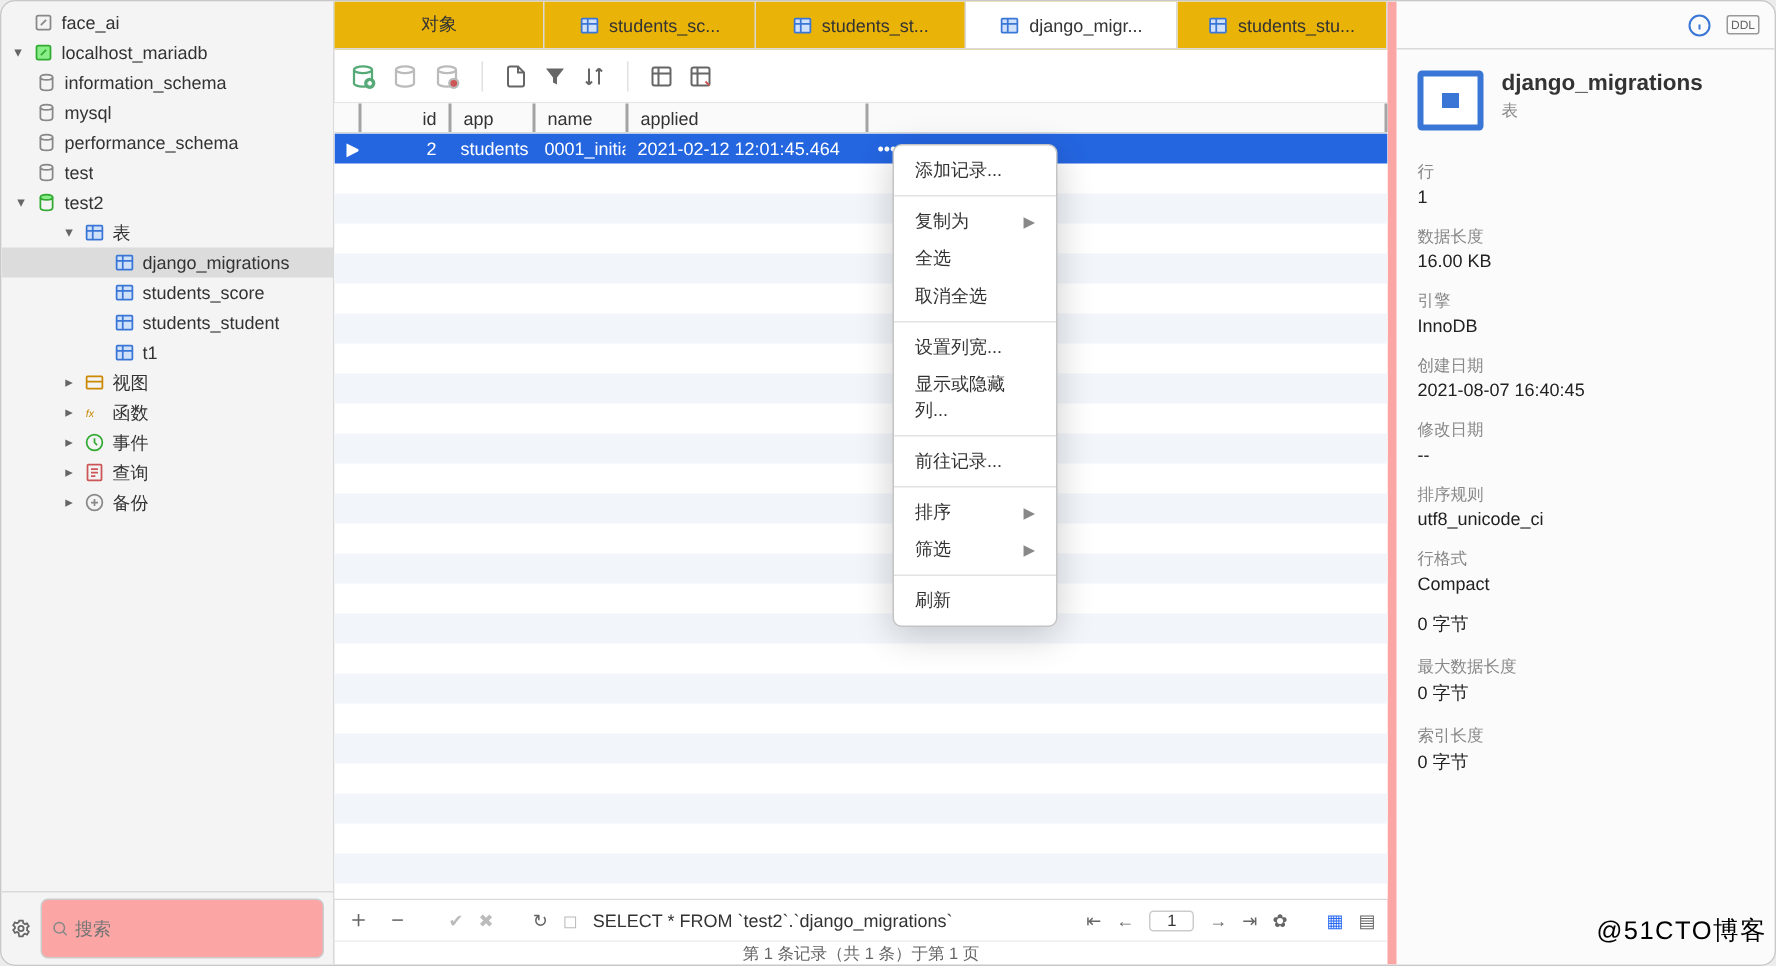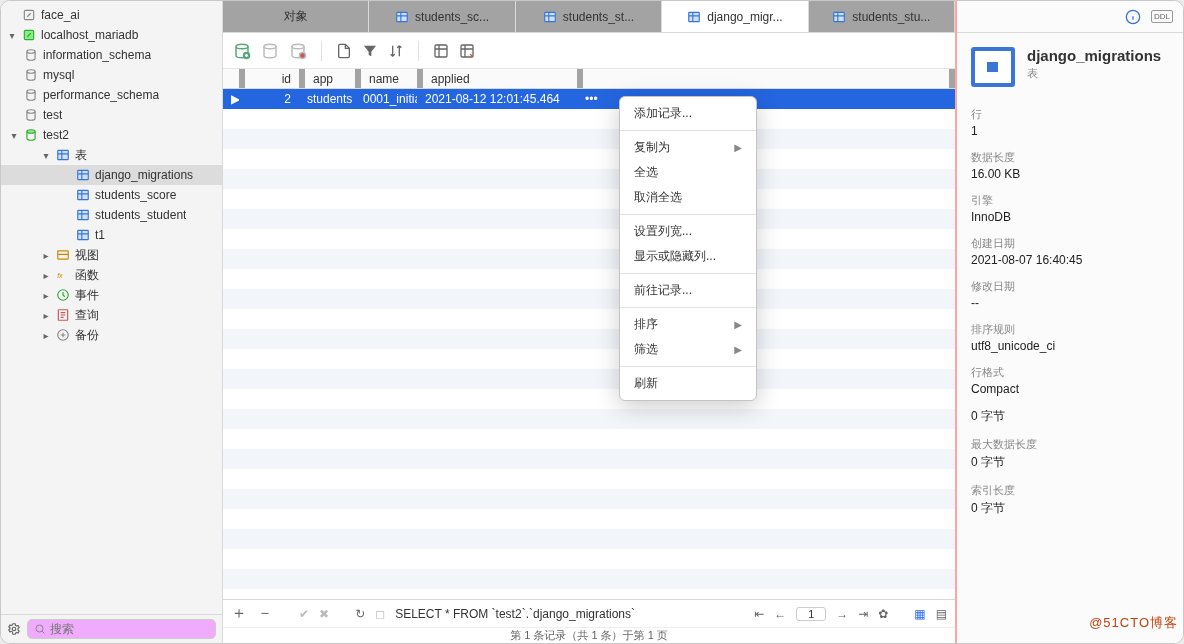--- a/index.html
+++ b/index.html
@@ -10,59 +10,59 @@
 .tree { flex:1; overflow:auto; padding:4px 0; }
 .tree-row { display:flex; align-items:center; height:20px; padding-left:6px; gap:4px; cursor:default; }
 .tree-row .chev { width:10px; font-size:10px; color:#666; text-align:center; }
 .tree-row .icon { width:16px; height:16px; display:flex; align-items:center; justify-content:center; }
 .tree-row .label { white-space:nowrap; overflow:hidden; text-overflow:ellipsis; }
 .tree-row.sel { background:#dcdcdc; }
 .tree-row.lvl1 { padding-left:8px; }
 .tree-row.lvl2 { padding-left:40px; }
 .tree-row.lvl3 { padding-left:60px; }
 .sidebar-bottom { display:flex; align-items:center; border-top:1px solid #d9d9d9; padding:4px 6px; gap:6px; }
-.search-box { flex:1; display:flex; align-items:center; background:#f0abfc; border:1px solid #ccc; border-radius:5px; padding:2px 6px; gap:4px; }
+.search-box { flex:1; display:flex; align-items:center; background:#fca5a5; border:1px solid #ccc; border-radius:5px; padding:12px 6px; gap:4px; }
 .search-box input { border:none; outline:none; flex:1; font-size:12px; background:transparent; }
 .center { flex:1; display:flex; flex-direction:column; min-width:0; }
-.tabs { display:flex; height:32px; border-bottom:1px solid #d9d9d9; background:#a3a3a3; }
+.tabs { display:flex; height:32px; border-bottom:1px solid #d9d9d9; background:#eab308; }
 .tab { flex:1; display:flex; align-items:center; justify-content:center; gap:6px; border-right:1px solid #d9d9d9; min-width:0; padding:0 8px; }
 .tab.active { background:#fff; }
 .tab .tablabel { overflow:hidden; text-overflow:ellipsis; white-space:nowrap; }
 .toolbar { display:flex; align-items:center; height:36px; border-bottom:1px solid #e5e5e5; padding:0 10px; gap:14px; }
 .tb-group { display:flex; gap:10px; }
 .tb-sep { width:1px; height:20px; background:#e0e0e0; }
 .grid { flex:1; display:flex; flex-direction:column; min-height:0; position:relative; background:#fff; }
 .grid-head { display:flex; height:20px; border-bottom:1px solid #d9d9d9; background:#fafafa; font-size:11px; color:#555; }
-.grid-head .cell { padding:3px 8px; border-right:6px solid #a3a3a3; }
+.grid-head .cell { padding:3px 8px; border-right:2px solid #a3a3a3; }
 .grid-body { flex:1; overflow:auto; }
 .grid-row { display:flex; height:20px; align-items:center; }
 .grid-row.stripe { background:#f2f6fb; }
 .grid-row .cell { padding:0 8px; overflow:hidden; white-space:nowrap; }
 .grid-row.selected { background:#2465e0; color:#fff; }
 .grid-row.selected .cell { color:#fff; }
 .c-id{width:60px;text-align:right;} .c-app{width:56px;} .c-name{width:62px;} .c-applied{width:160px;} .c-handle{width:12px;}
 .status { display:flex; align-items:center; height:28px; border-top:1px solid #d9d9d9; padding:0 8px; gap:10px; font-size:11px; color:#555; }
 .status .sql { flex:1; overflow:hidden; white-space:nowrap; text-overflow:ellipsis; }
 .page-input{width:30px;border:1px solid #ccc;border-radius:3px;text-align:center;font-size:11px;}
 .footer-line{height:16px;text-align:center;font-size:11px;color:#666;border-top:1px solid #eee;}
-.info { width:228px; border-left:2px solid #fca5a5; background:#fbfbfb; display:flex; flex-direction:column; }
+.info { width:258px; border-left:6px solid #fca5a5; background:#fbfbfb; display:flex; flex-direction:column; }
 .info-top { height:32px; border-bottom:1px solid #d9d9d9; display:flex; align-items:center; justify-content:flex-end; padding:0 10px; gap:10px; }
 .info-header { display:flex; padding:14px 14px 8px; gap:12px; }
 .info-body{padding:0 14px 14px;overflow:auto;}
 .info-field{margin-top:12px;}
 .info-field .lbl{font-size:11px;color:#888;}
 .info-field .val{font-size:12px;color:#222;margin-top:2px;}
 .table-icon-lg{width:44px;height:40px;background:#3a76d6;border-radius:3px;position:relative;}
 .table-icon-lg::before{content:"";position:absolute;inset:4px;background:linear-gradient(#fff 33%,transparent 33%,transparent 66%,#fff 66%),linear-gradient(90deg,#fff 33%,transparent 33%,transparent 66%,#fff 66%);background-color:#3a76d6;border:1px solid #fff;}
-.ctx-menu{position:absolute;left:619px;top:96px;width:138px;background:#fff;border:1px solid #c4c4c4;border-radius:6px;box-shadow:0 6px 24px rgba(0,0,0,.2);padding:4px 0;z-index:50;}
+.ctx-menu{position:absolute;left:595px;top:96px;width:110px;background:#fff;border:1px solid #c4c4c4;border-radius:6px;box-shadow:0 6px 24px rgba(0,0,0,.2);padding:4px 0;z-index:50;}
 .ctx-item{display:flex;align-items:center;justify-content:space-between;padding:4px 14px;font-size:12px;cursor:default;}
 .ctx-item.hover{background:#2a6bf2;color:#fff;border-radius:4px;margin:0 4px;padding:4px 10px;}
 .ctx-sep{height:1px;background:#e2e2e2;margin:4px 0;}
 .ctx-arrow{font-size:10px;color:#888;}
-.watermark{position:absolute;right:6px;bottom:12px;font-size:13px;color:#c2410c;letter-spacing:1px;}
+.watermark{position:absolute;right:6px;bottom:12px;font-size:17px;color:#000000;letter-spacing:1px;}
 svg{display:block;}
 .ico-btn{color:#666;cursor:pointer;}
 </style>
 </head>
 <body>
 
 <div class="app">
  <div class="main">
   <div class="sidebar">
     <div class="tree" id="tree">
@@ -364,21 +364,21 @@
         <div class="cell c-name">name</div>
         <div class="cell c-applied">applied</div>
         <div class="cell" style="flex:1"></div>
       </div>
       <div class="grid-body" id="grid-body">
             <div class="grid-row selected">
               <div class="cell c-handle">▶</div>
               <div class="cell c-id">2</div>
               <div class="cell c-app">students</div>
               <div class="cell c-name">0001_initial</div>
-              <div class="cell c-applied">2021-08-12 12:01:45.464</div>
+              <div class="cell c-applied">2021-02-12 12:01:45.464</div>
               <div class="cell">•••</div>
             </div>
             <div class="grid-row"></div>
             <div class="grid-row stripe"></div>
             <div class="grid-row"></div>
             <div class="grid-row stripe"></div>
             <div class="grid-row"></div>
             <div class="grid-row stripe"></div>
             <div class="grid-row"></div>
             <div class="grid-row stripe"></div>

